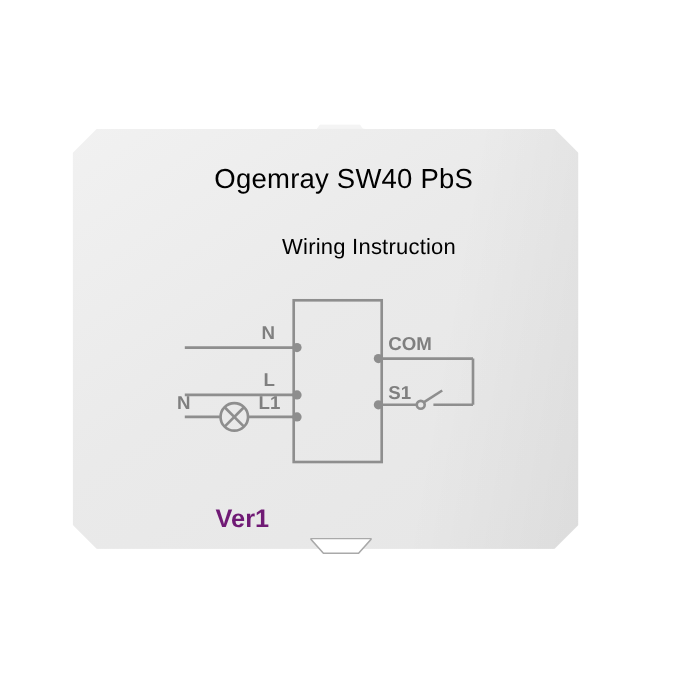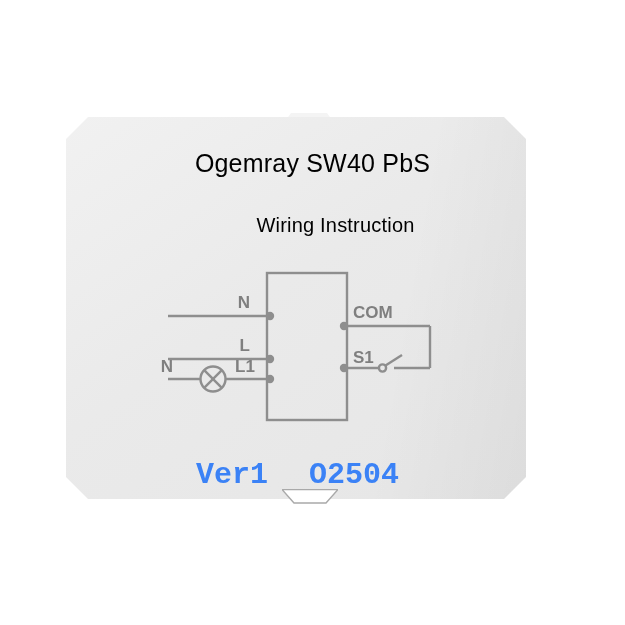--- a/index.html
+++ b/index.html
@@ -117,26 +117,25 @@
     font-size: 25px;
   }
   #subtitle {
     left: 0;
     top: 214px;
     font-size: 20px;
     margin-left: 23px;
   }
   .footer-text {
     position: absolute;
-    color: #3b82f6;
+    color: #701a75;
     font-weight: bold;
-    font-size: 30px;
+    font-size: 23px;
     top: 458px;
     white-space: nowrap;
-    font-family: Liberation Mono, monospace;
   }
   #ver { left: 196px; }
   #code { left: 309px; }
 
   
   #diagram {
     position: absolute;
     left: 150px;
     top: 258px;
     width: 300px;
@@ -198,20 +197,19 @@
 
     <text class="dtext" x="100" y="50" text-anchor="end">N</text>
     <text class="dtext" x="100" y="93" text-anchor="end">L</text>
     <text class="dtext" x="17" y="114" text-anchor="middle">N</text>
     <text class="dtext" x="85" y="114" text-anchor="start">L1</text>
     <text class="dtext" x="203" y="60" text-anchor="start">COM</text>
     <text class="dtext" x="203" y="105" text-anchor="start">S1</text>
   </svg>
 
   <div class="footer-text" id="ver">Ver1</div>
-  <div class="footer-text" id="code">O2504</div>
 
   <div class="bottom-notch"></div>
   <svg class="bottom-notch-line" viewBox="0 0 56 15">
     <path d="M0 0.5 L56 0.5 M0 0.5 L12 14 L44 14 L56 0.5" stroke="#a9a9a9" stroke-width="1.4" fill="none"></path>
   </svg>
 
 </div>
 
 </body></html>

